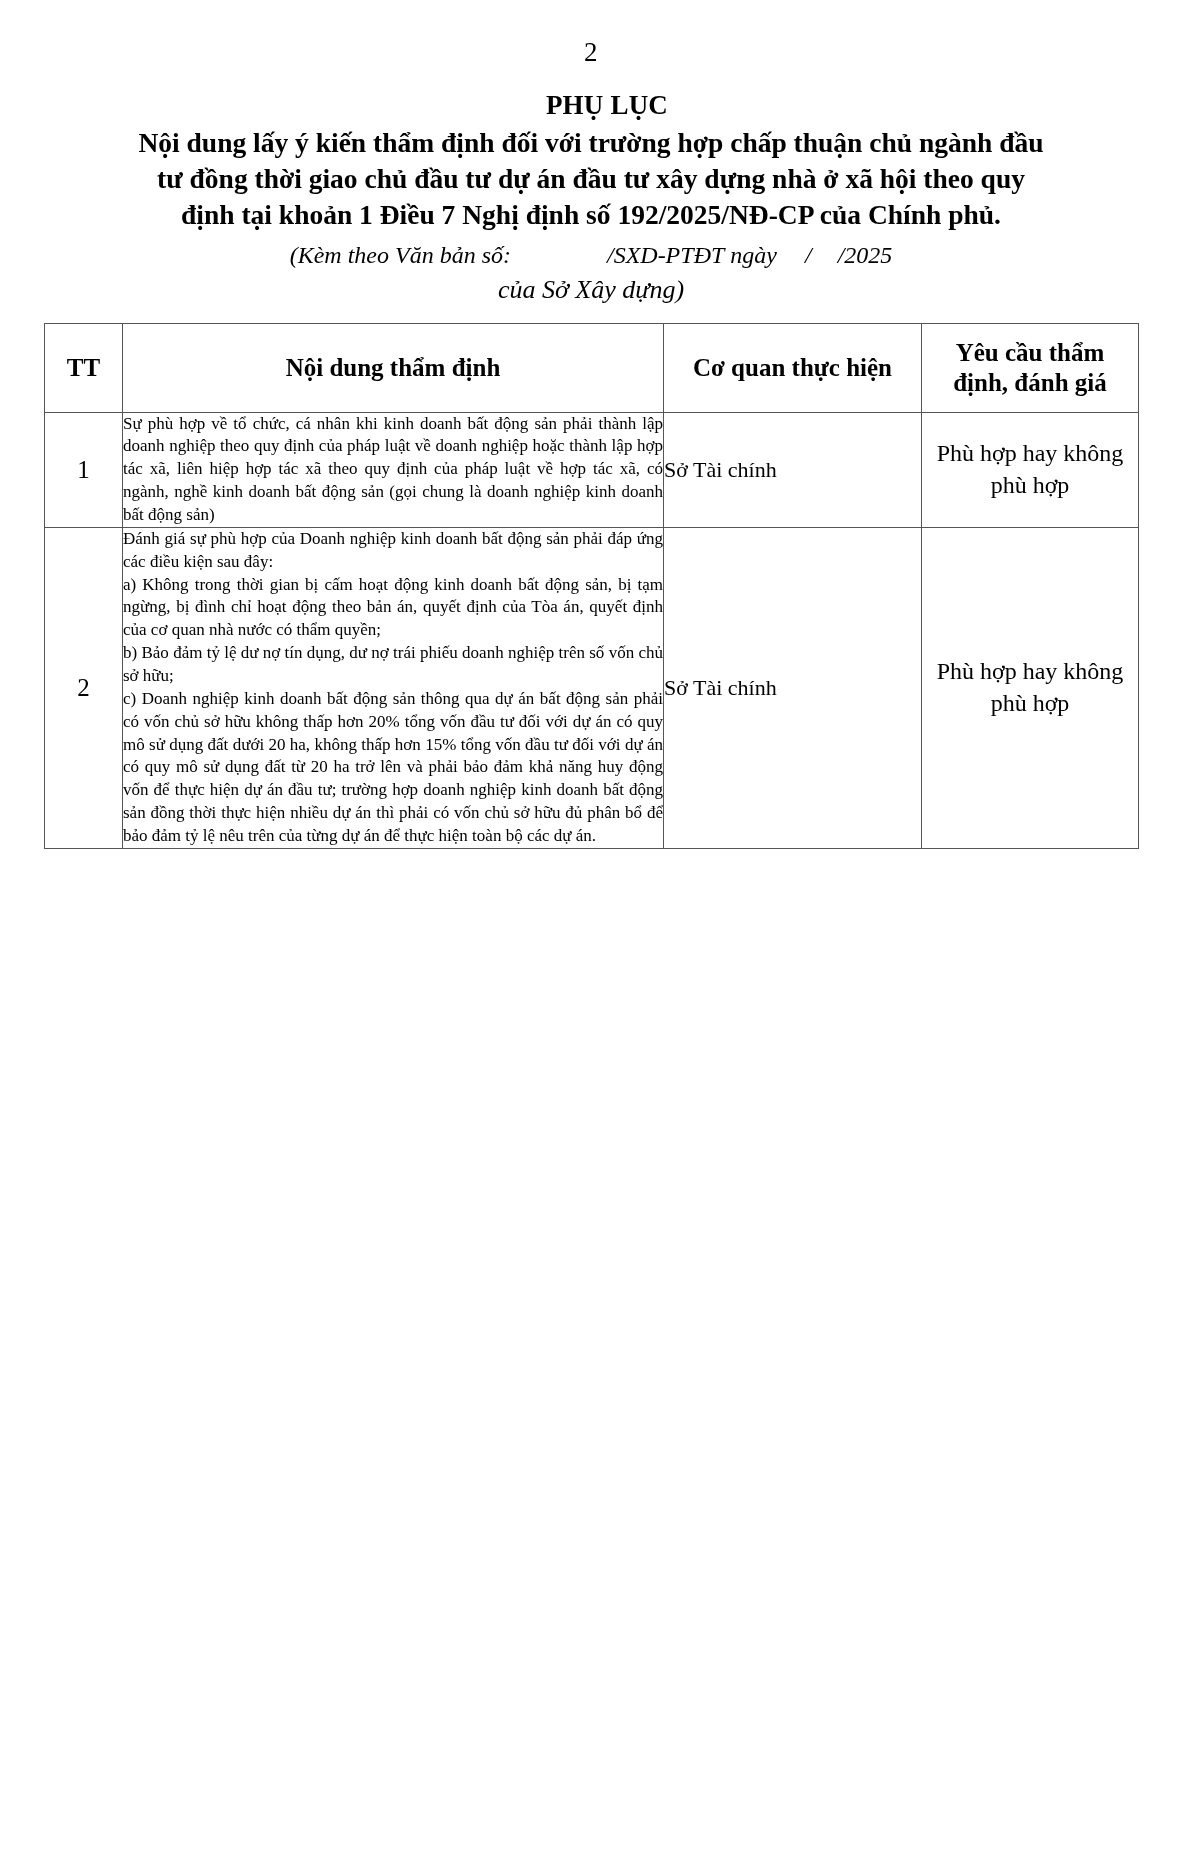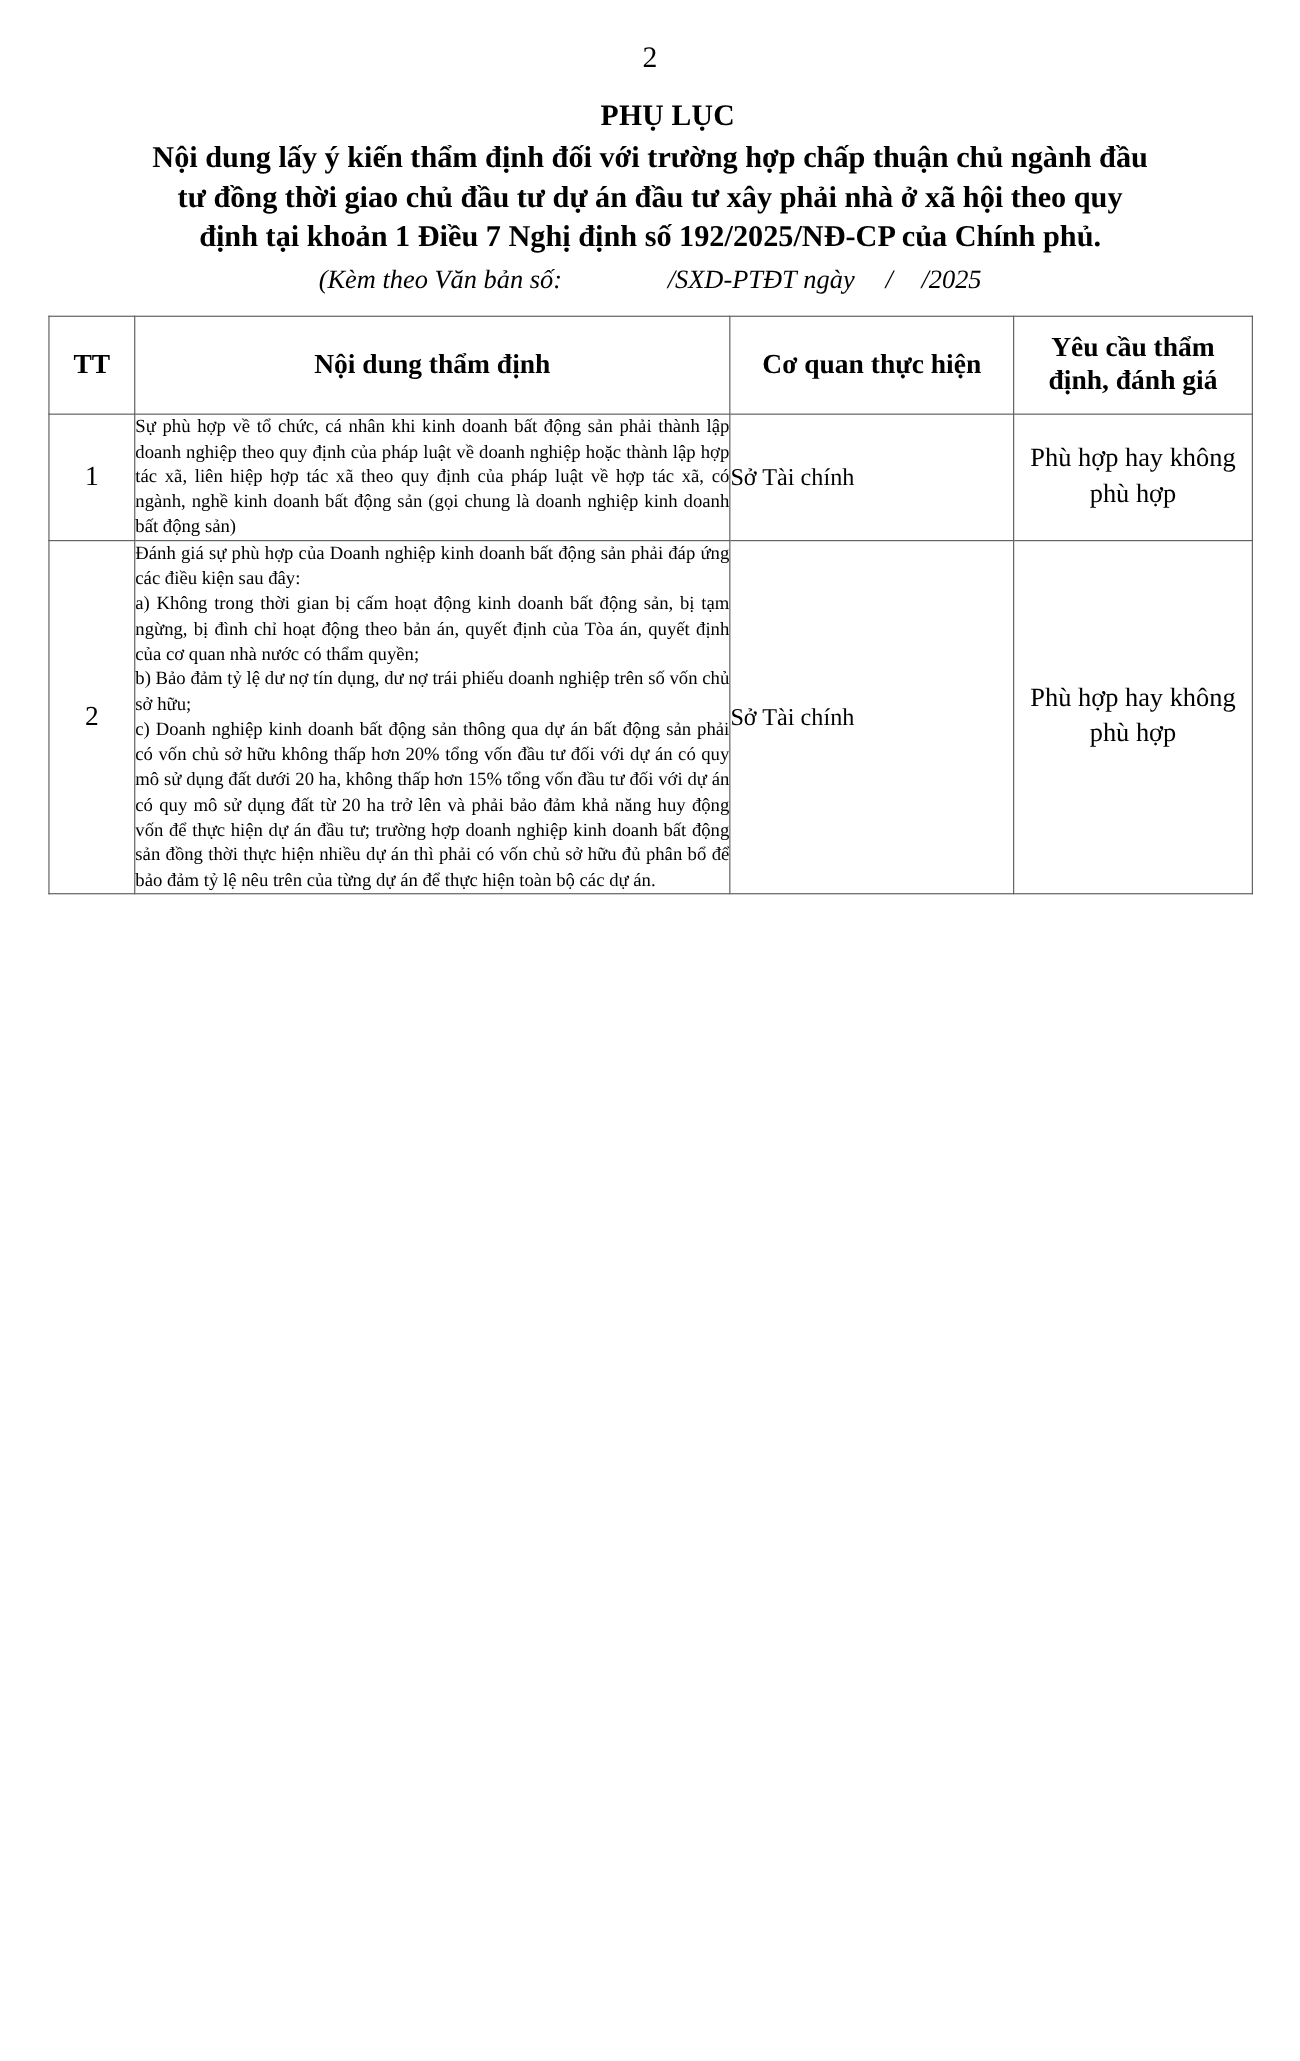--- a/index.html
+++ b/index.html
@@ -133,27 +133,28 @@
 <body>
 
 <div class="page">
 
   <div class="page-number">2</div>
 
   <div class="doc-title">PHỤ LỤC</div>
 
   <div class="doc-subtitle">
     <div>Nội dung lấy ý kiến thẩm định đối với trường hợp chấp thuận chủ ngành đầu</div>
-    <div>tư đồng thời giao chủ đầu tư dự án đầu tư xây phải nhà ở xã hội theo quy</div>
+    <div>tư đồng thời giao chủ đầu tư dự án đầu tư xây dựng nhà ở xã hội theo quy</div>
     <div>định tại khoản 1 Điều 7 Nghị định số 192/2025/NĐ-CP của Chính phủ.</div>
   </div>
 
   <div class="doc-ref">
     <span>(Kèm theo Văn bản số:</span><span class="gap-a"></span><span>/SXD-PTĐT</span>&nbsp;<span>ngày</span><span class="gap-b"></span><span>/</span><span class="gap-c"></span><span>/2025</span>
   </div>
+  <div class="doc-ref-line2">của Sở Xây dựng)</div>
 
   <div class="table-wrap">
     <table class="appendix">
       <colgroup>
         <col class="c-tt">
         <col class="c-noidung">
         <col class="c-coquan">
         <col class="c-yeucau">
       </colgroup>
       <thead>

